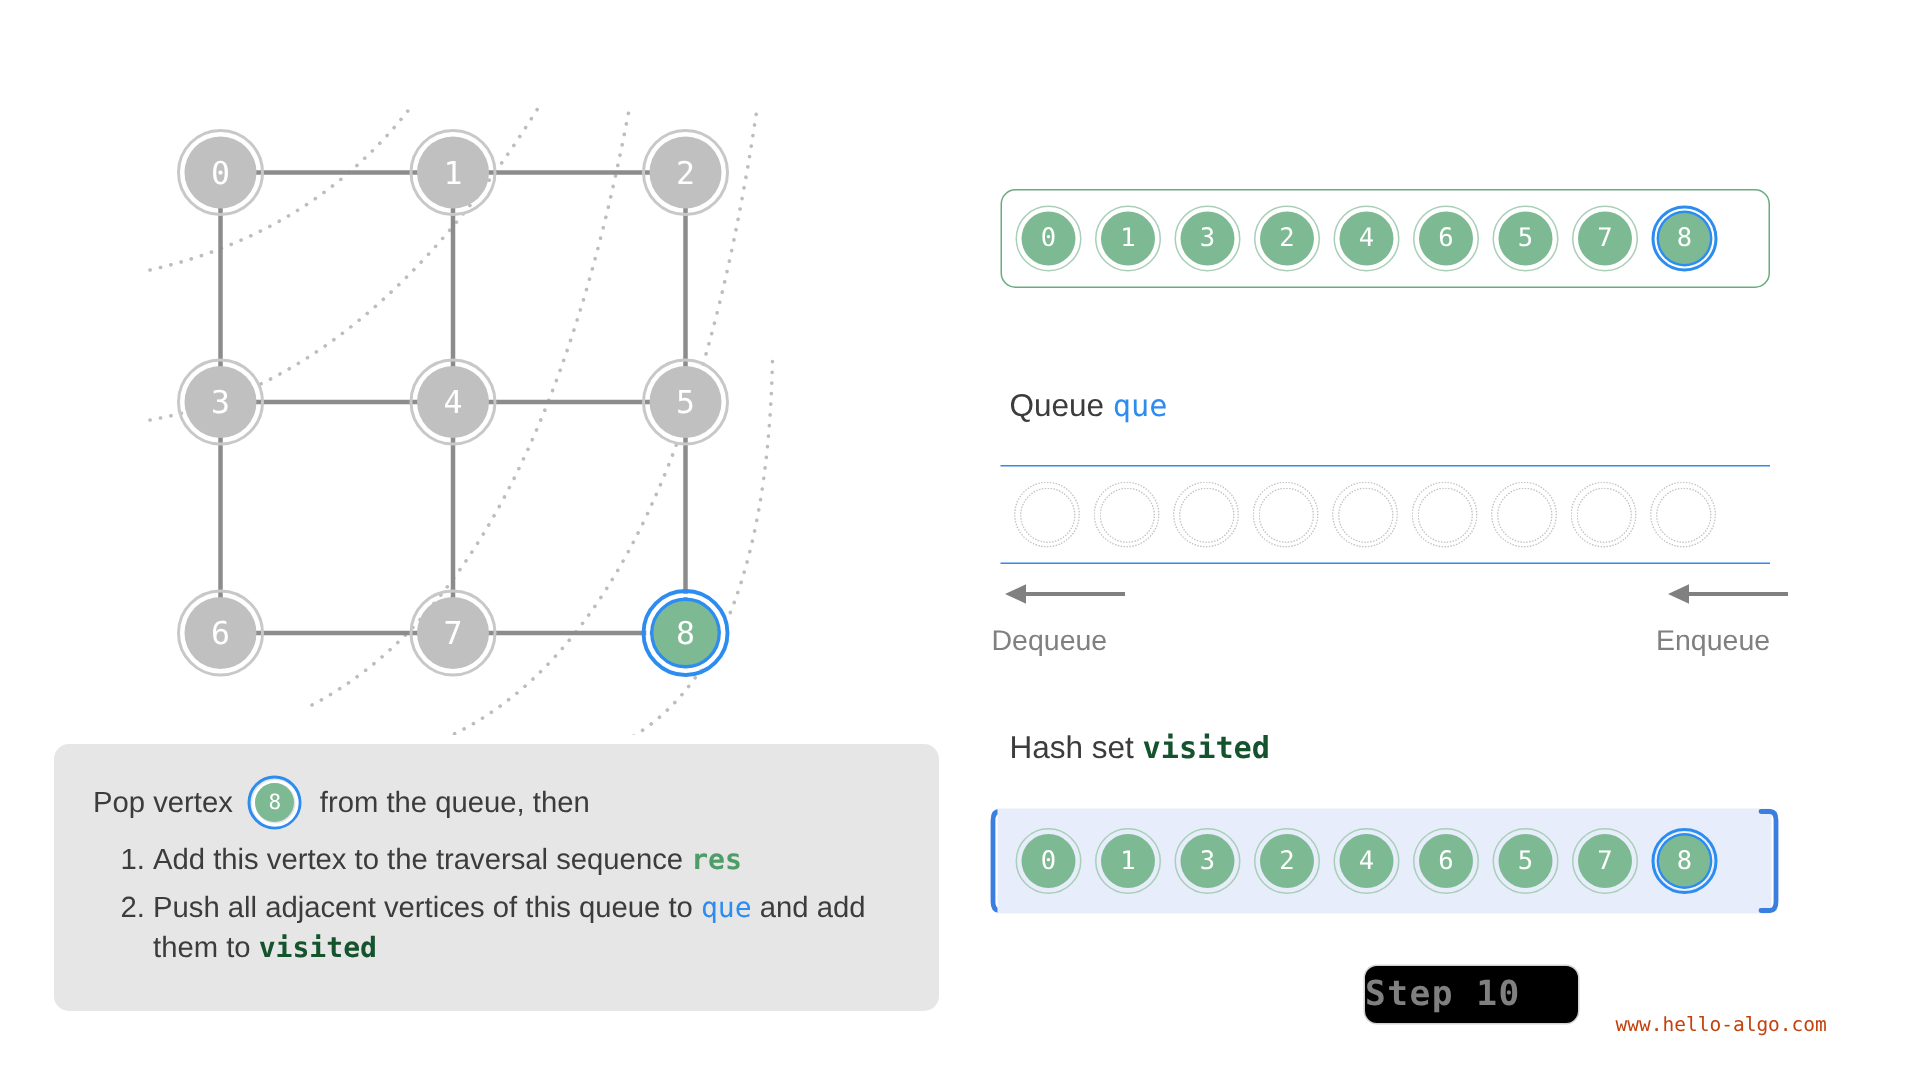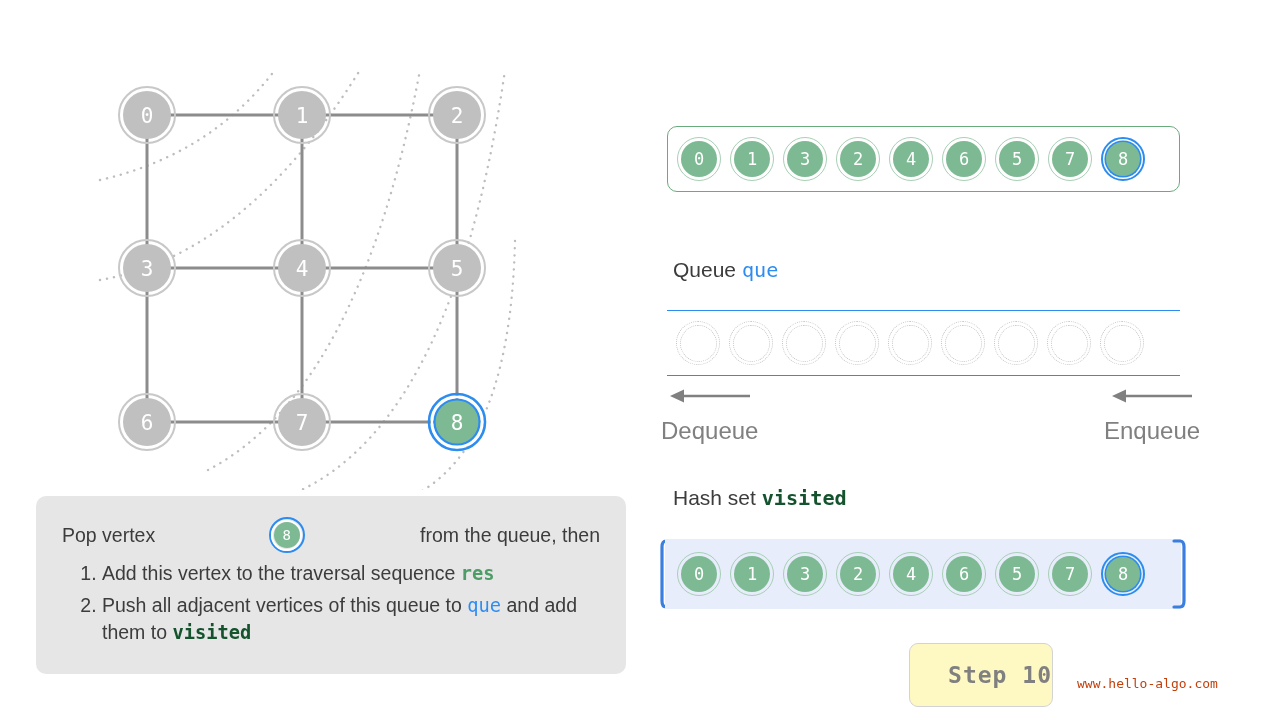--- a/index.html
+++ b/index.html
@@ -42,21 +42,20 @@
     box-sizing: border-box;
     padding: 22px 26px 0 26px;
   }
   .desc-line1 {
     font-size: 19.5px;
     color: #3c3c3c;
     display: flex;
     align-items: center;
     white-space: nowrap;
     height: 34px;
-    justify-content: space-between;
   }
   .desc-line1 .pre { margin-right: 10px; }
   .desc-line1 .post { margin-left: 12px; }
   .inline-node {
     position: relative;
     width: 36px;
     height: 36px;
     display: inline-block;
     vertical-align: middle;
     flex: 0 0 auto;
@@ -217,21 +216,21 @@
     inset: 3.5px;
     border-radius: 50%;
     border: 1.4px dotted #c4c4c4;
     box-sizing: border-box;
   }
 
   #deq-arrow { position: absolute; left: 668px; top: 386px; }
   #enq-arrow { position: absolute; left: 1110px; top: 386px; }
   .arrow-label {
     position: absolute;
-    font-size: 24px;
+    font-size: 19px;
     color: #808080;
     white-space: nowrap;
   }
   #deq-label { left: 661px; top: 417px; }
   #enq-label { left: 1104px; top: 417px; }
 
   
   #vis-box {
     position: absolute;
     left: 665px;
@@ -253,27 +252,27 @@
   }
   #vis-brace-l { left: 660px; }
   #vis-brace-r { left: 1172px; }
 
   
   #step-badge {
     position: absolute;
     left: 909px;
     top: 643px;
     width: 144px;
-    height: 64px;
+    height: 40px;
     border: 1.4px solid #d3d3d3;
     border-radius: 9px;
-    background: #fef9c3;
-    display: flex;
-    align-items: center;
-    justify-content: flex-end;
+    background: #000000;
+    display: flex;
+    align-items: center;
+    justify-content: flex-start;
     box-sizing: border-box;
   }
   #step-text {
     font-family: "DejaVu Sans Mono", monospace;
     font-size: 23px;
     font-weight: bold;
     color: #808080;
     letter-spacing: 1px;
   }
   #watermark {

